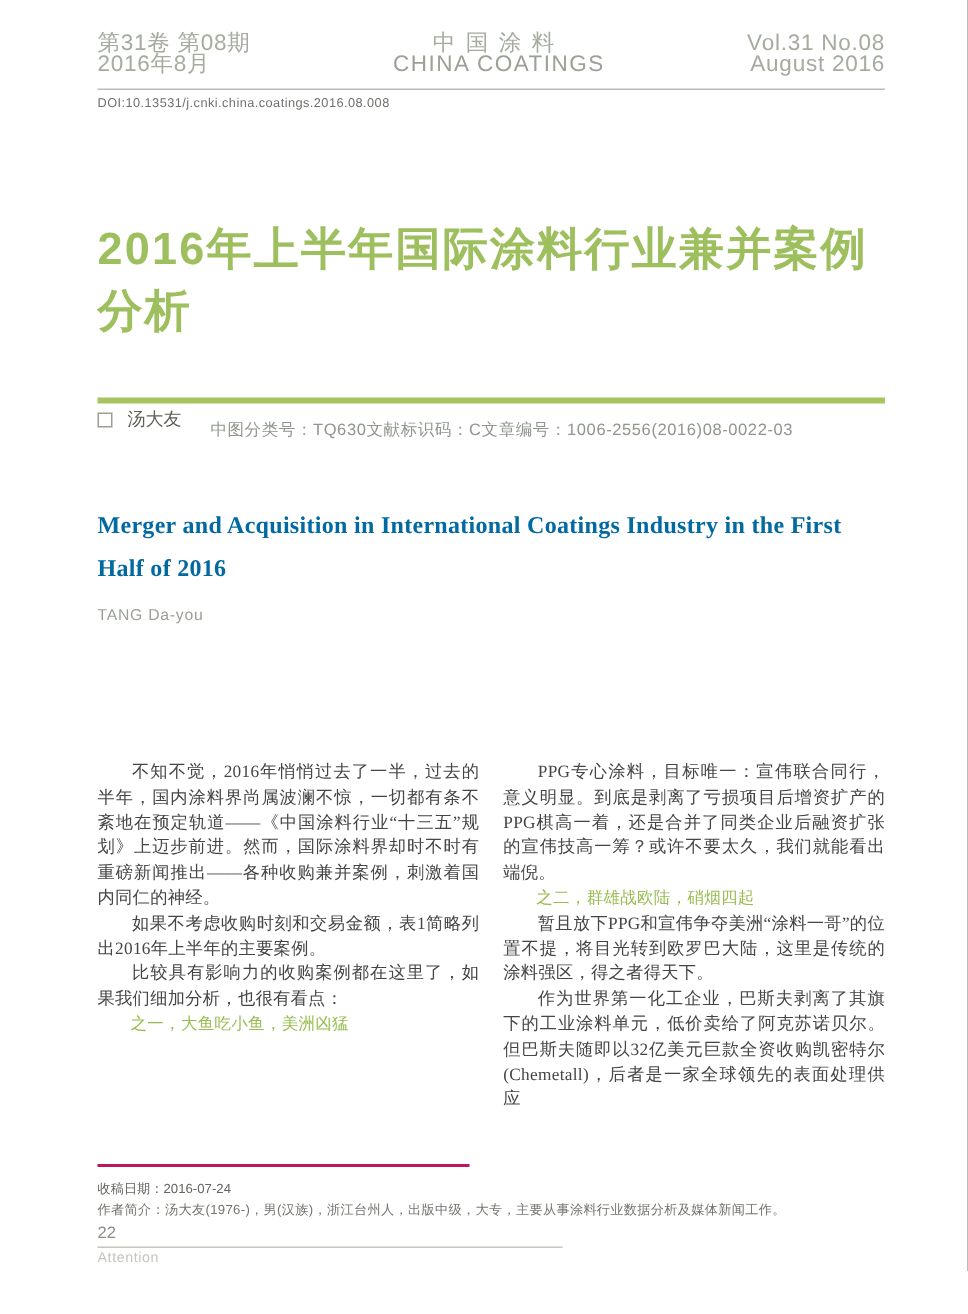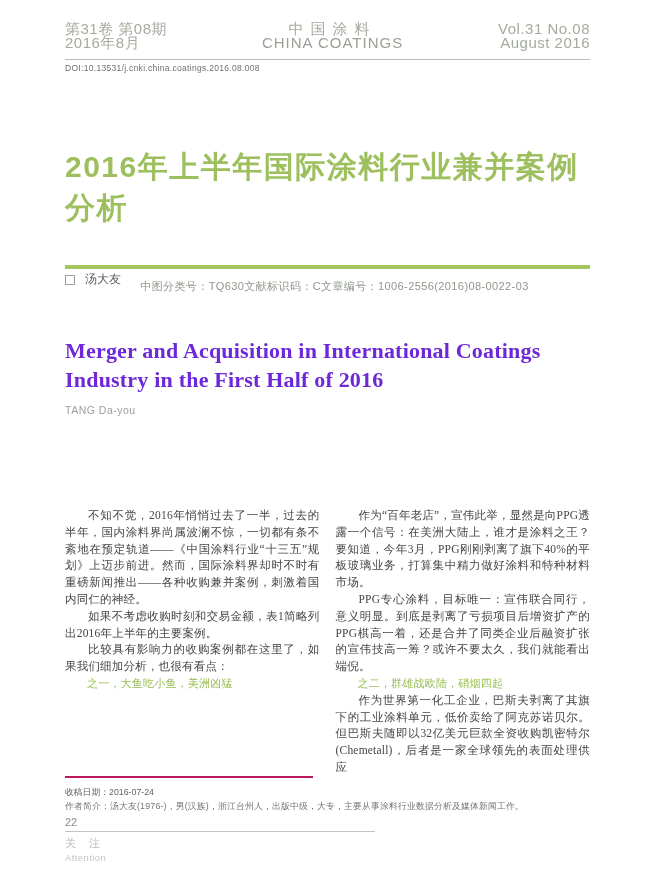--- a/index.html
+++ b/index.html
@@ -34,21 +34,21 @@
     margin-right:10px;background:#fff;}
 
   .green-bar{top:265px;height:4px;background:#a6c45f;}
 
   
   .meta-row{top:279px;display:flex;justify-content:center;
     font-size:11px;color:#8f968b;letter-spacing:.4px;padding-left:14px;box-sizing:border-box;}
 
   
   .title-en{top:336px;max-width:540px;font-family:"Liberation Serif", serif;
-    font-weight:bold;font-size:22px;line-height:29px;color:#6d28d9;letter-spacing:.2px;}
+    font-weight:bold;font-size:16px;line-height:29px;color:#0369a1;letter-spacing:.2px;}
   .author-en{top:404px;font-size:10.5px;color:#9aa096;letter-spacing:.5px;}
 
   
   .columns{top:507px;display:flex;gap:16px;}
   .col{width:50%;color:#454545;font-family:"Liberation Serif", serif;
     font-size:11.5px;line-height:16.8px;text-align:justify;}
   .col p{margin:0;text-indent:2em;letter-spacing:.2px;}
   .col p.subhead{color:#98bc50;font-family:"Liberation Sans",sans-serif;font-size:11px;}
 
   
@@ -105,32 +105,31 @@
   <div class="abs author-en">TANG Da-you</div>
 
   <div class="abs columns">
     <div class="col">
         <p>不知不觉，2016年悄悄过去了一半，过去的半年，国内涂料界尚属波澜不惊，一切都有条不紊地在预定轨道——《中国涂料行业“十三五”规划》上迈步前进。然而，国际涂料界却时不时有重磅新闻推出——各种收购兼并案例，刺激着国内同仁的神经。</p>
         <p>如果不考虑收购时刻和交易金额，表1简略列出2016年上半年的主要案例。</p>
         <p>比较具有影响力的收购案例都在这里了，如果我们细加分析，也很有看点：</p>
         <p class="subhead">之一，大鱼吃小鱼，美洲凶猛</p>
       </div>
     <div class="col">
-        <p>作为“百年老店”，宣伟此举，显然是向PPG透露一个信号：在美洲大陆上，谁才是涂料之王？要知道，今年3月，PPG刚刚剥离了旗下40%的平板玻璃业务，打算集中精力做好涂料和特种材料市场。</p>
         <p>PPG专心涂料，目标唯一：宣伟联合同行，意义明显。到底是剥离了亏损项目后增资扩产的PPG棋高一着，还是合并了同类企业后融资扩张的宣伟技高一筹？或许不要太久，我们就能看出端倪。</p>
         <p class="subhead">之二，群雄战欧陆，硝烟四起</p>
+        <p>暂且放下PPG和宣伟争夺美洲“涂料一哥”的位置不提，将目光转到欧罗巴大陆，这里是传统的涂料强区，得之者得天下。</p>
         <p>作为世界第一化工企业，巴斯夫剥离了其旗下的工业涂料单元，低价卖给了阿克苏诺贝尔。但巴斯夫随即以32亿美元巨款全资收购凯密特尔(Chemetall)，后者是一家全球领先的表面处理供应</p>
       </div>
   </div>
 
   <div class="abs footnote">
     <div class="fn-received">收稿日期：2016-07-24</div>
     <div class="fn-bio">作者简介：汤大友(1976-)，男(汉族)，浙江台州人，出版中级，大专，主要从事涂料行业数据分析及媒体新闻工作。</div>
   </div>
 
   <div class="abs pagefoot">
     <div class="page-number">22</div>
     <div class="foot-rule"></div>
-    <div class="section-cn">关 注</div>
     <div class="section-en">Attention</div>
   </div>
 
 </div>
 
 </body></html>

